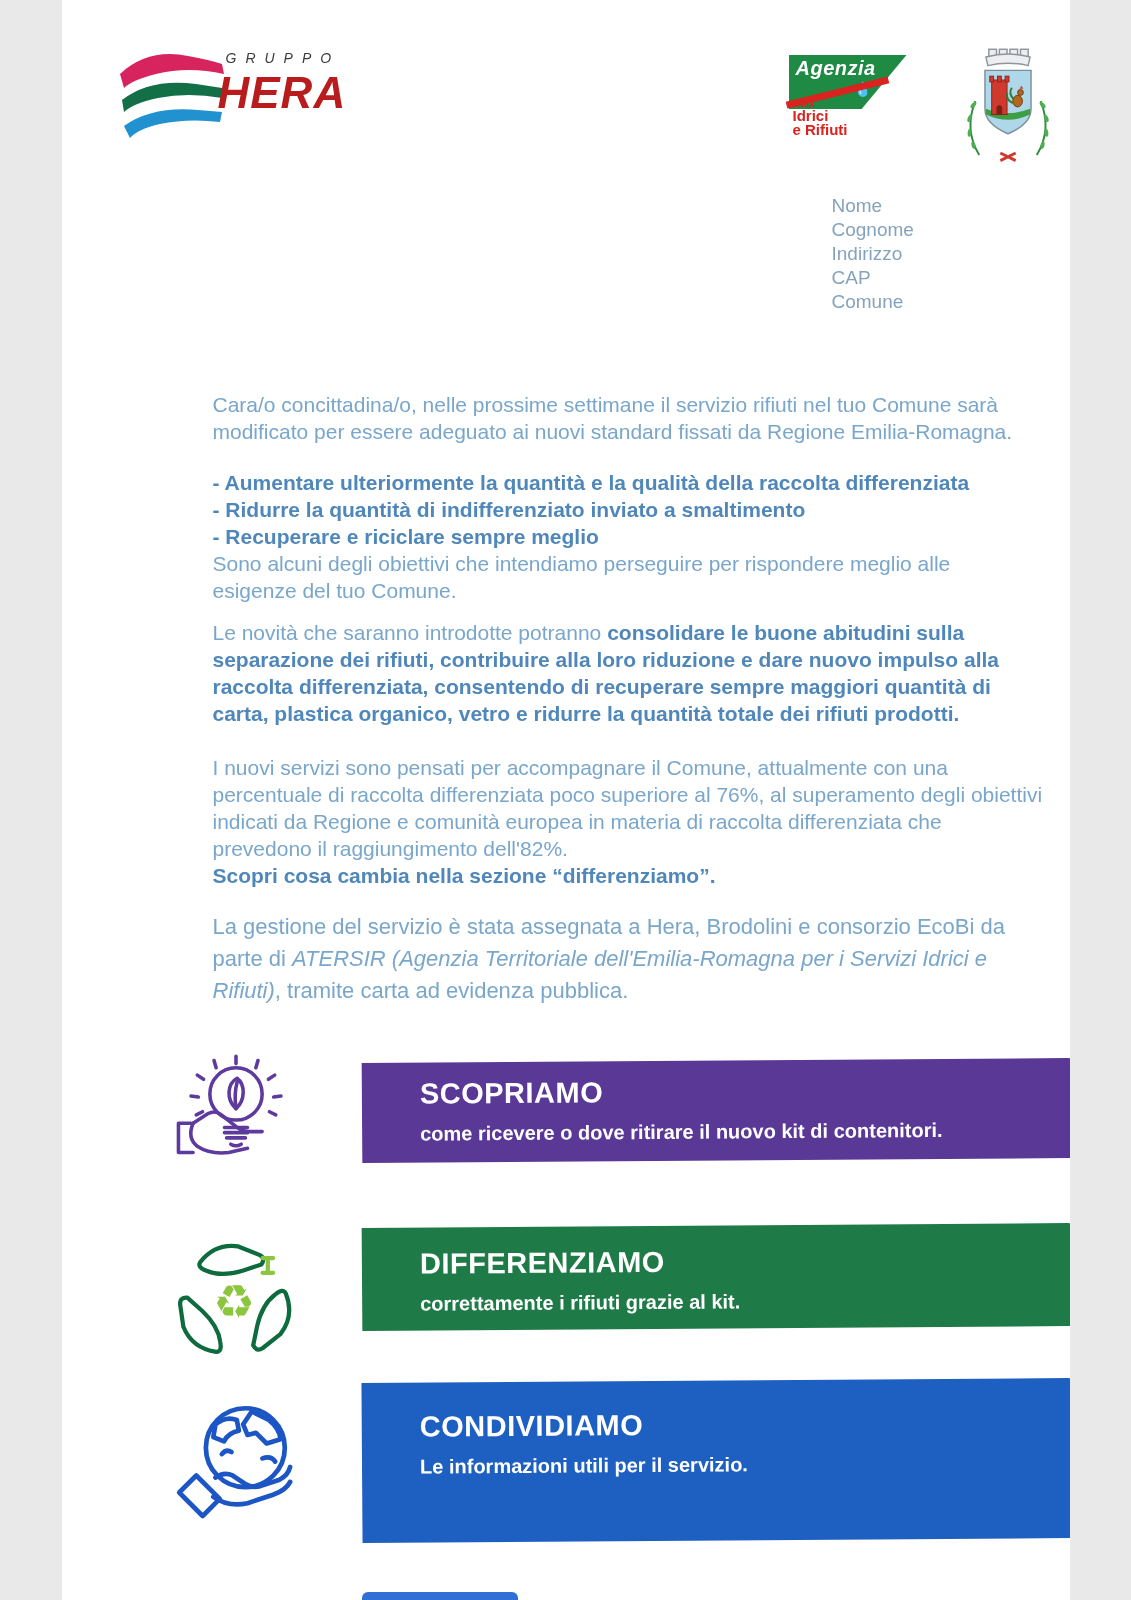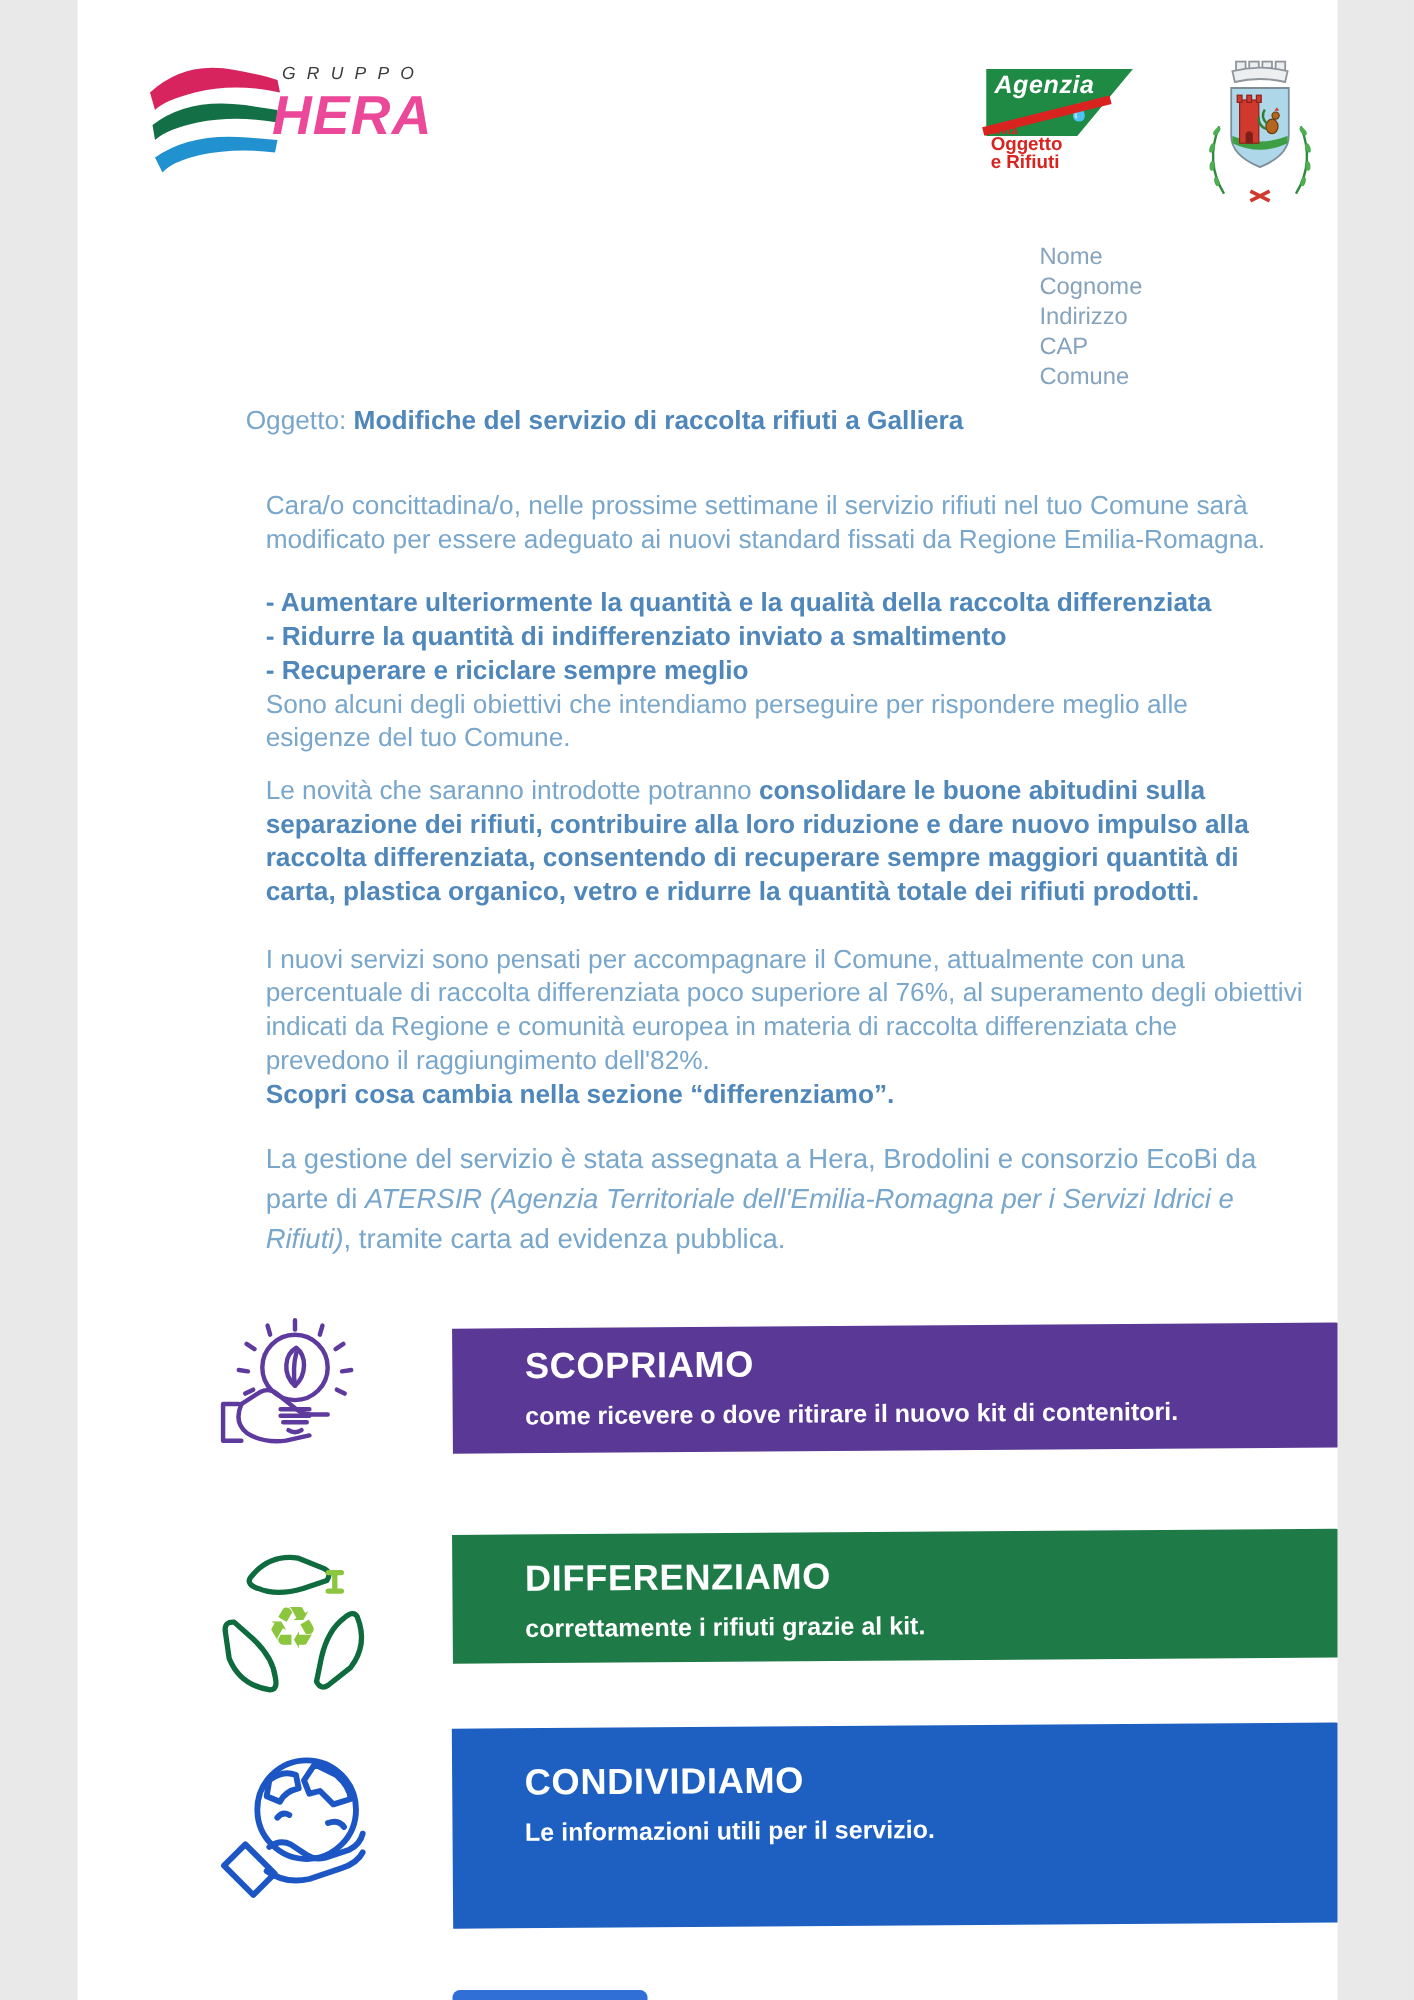--- a/index.html
+++ b/index.html
@@ -5,21 +5,21 @@
   html,body{margin:0;padding:0;background:#e9e9e9;}
   .page{
     position:relative;width:1008px;height:1600px;margin:0 auto;
     background:#ffffff;overflow:hidden;
     font-family:"Liberation Sans", sans-serif;
   }
   
   .hera-logo{position:absolute;left:56px;top:42px;width:245px;height:100px;}
   .hera-swooshes{position:absolute;left:0;top:6px;}
   .hera-group{position:absolute;left:108px;top:8px;font-size:14px;letter-spacing:9px;color:#3c3c3c;font-style:italic;}
-  .hera-brand{position:absolute;left:100px;top:26px;font-size:44px;font-weight:bold;font-style:italic;color:#ec4899;letter-spacing:1px;}
+  .hera-brand{position:absolute;left:100px;top:26px;font-size:44px;font-weight:bold;font-style:italic;color:#b91c1c;letter-spacing:1px;}
   .slogan{position:absolute;left:300px;top:60px;font-weight:bold;font-size:27px;line-height:30px;letter-spacing:0.2px;}
   .slogan .l1{color:#4a8ab5;}
   .slogan .l2{color:#8cc63e;}
   .agenzia{position:absolute;left:712px;top:55px;width:118px;height:82px;margin-left:15px;}
   .ag-green{position:absolute;left:0;top:0;width:118px;height:54px;background:#1f8a44;
     clip-path:polygon(0 0,100% 0,62% 100%,0 100%);}
   .ag-title{position:absolute;left:7px;top:2px;color:#fff;font-weight:bold;font-size:20px;font-style:italic;letter-spacing:0.5px;}
   .ag-icons{position:absolute;left:66px;top:26px;color:#fff;font-size:14px;letter-spacing:2px;}
   .ag-stripe{position:absolute;left:-4px;top:34px;width:105px;height:7px;background:#d8231f;transform:rotate(-14deg);}
   .ag-small{position:absolute;left:4px;top:44px;color:#d8231f;font-weight:bold;font-size:9px;}
@@ -66,21 +66,21 @@
     <div class="hera-brand">HERA</div>
   </div>
 
 
   <div class="agenzia">
     <div class="ag-green"></div>
     <div class="ag-title">Agenzia</div>
     <div class="ag-icons">💧 ♺</div>
     <div class="ag-stripe"></div>
     <div class="ag-small">unità</div>
-    <div class="ag-l1">Oggetto</div>
+    <div class="ag-l1">Idrici</div>
     <div class="ag-l2">e Rifiuti</div>
   </div>
 
   <svg class="crest" viewBox="0 0 100 130">
 
     <g stroke="#8f959b" fill="#eceef0" stroke-width="1.5">
       <rect x="30" y="8" width="8" height="8"></rect>
         <rect x="41" y="8" width="8" height="8"></rect>
       <rect x="52" y="8" width="8" height="8"></rect>
         <rect x="63" y="8" width="8" height="8"></rect>
@@ -125,21 +125,20 @@
   </svg>
 
   <div class="recipient">
     <div>Nome</div>
     <div>Cognome</div>
     <div>Indirizzo</div>
     <div>CAP</div>
     <div>Comune</div>
   </div>
 
-  <p class="subject"><span>Oggetto: </span><b>Modifiche del servizio di raccolta rifiuti a Galliera</b></p>
 
   <p class="body-text p-intro">Cara/o concittadina/o, nelle prossime settimane il servizio rifiuti nel tuo Comune sarà
 modificato per essere adeguato ai nuovi standard fissati da Regione Emilia-Romagna.</p>
 
   <p class="body-text p-objectives"><b>- Aumentare ulteriormente la quantità e la qualità della raccolta differenziata
 - Ridurre la quantità di indifferenziato inviato a smaltimento
 - Recuperare e riciclare sempre meglio</b><span>
 Sono alcuni degli obiettivi che intendiamo perseguire per rispondere meglio alle
 esigenze del tuo Comune.</span></p>
 

